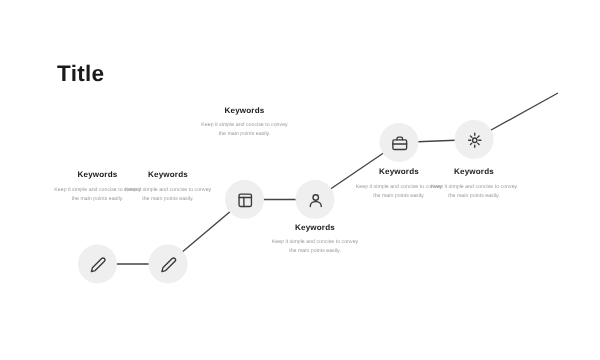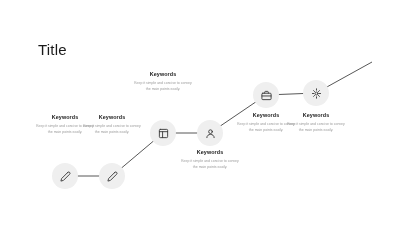--- a/index.html
+++ b/index.html
@@ -20,21 +20,21 @@
     width: 400px;
     height: 225px;
     background: #ffffff;
   }
   
   #title {
     position: absolute;
     left: 38px;
     top: 42px;
     font-size: 15px;
-    font-weight: normal;
+    font-weight: bold;
     color: #1a1a1a;
     letter-spacing: 0.2px;
     line-height: 1;
   }
   
   #connectors {
     position: absolute;
     left: 0;
     top: 0;
     width: 400px;

